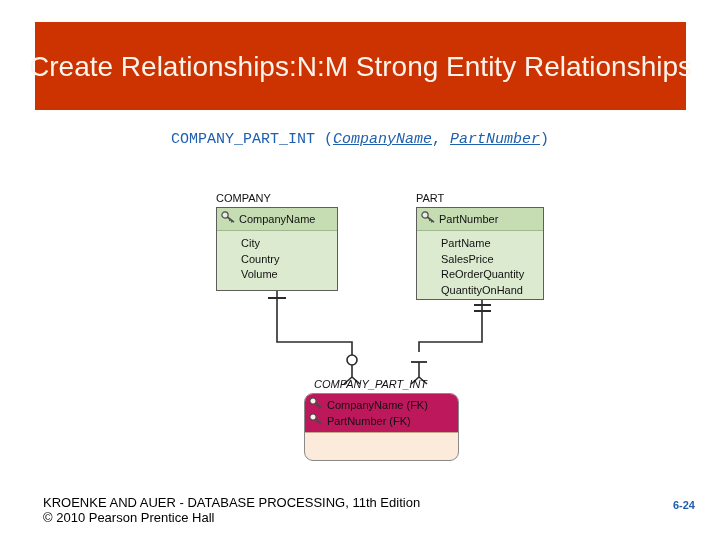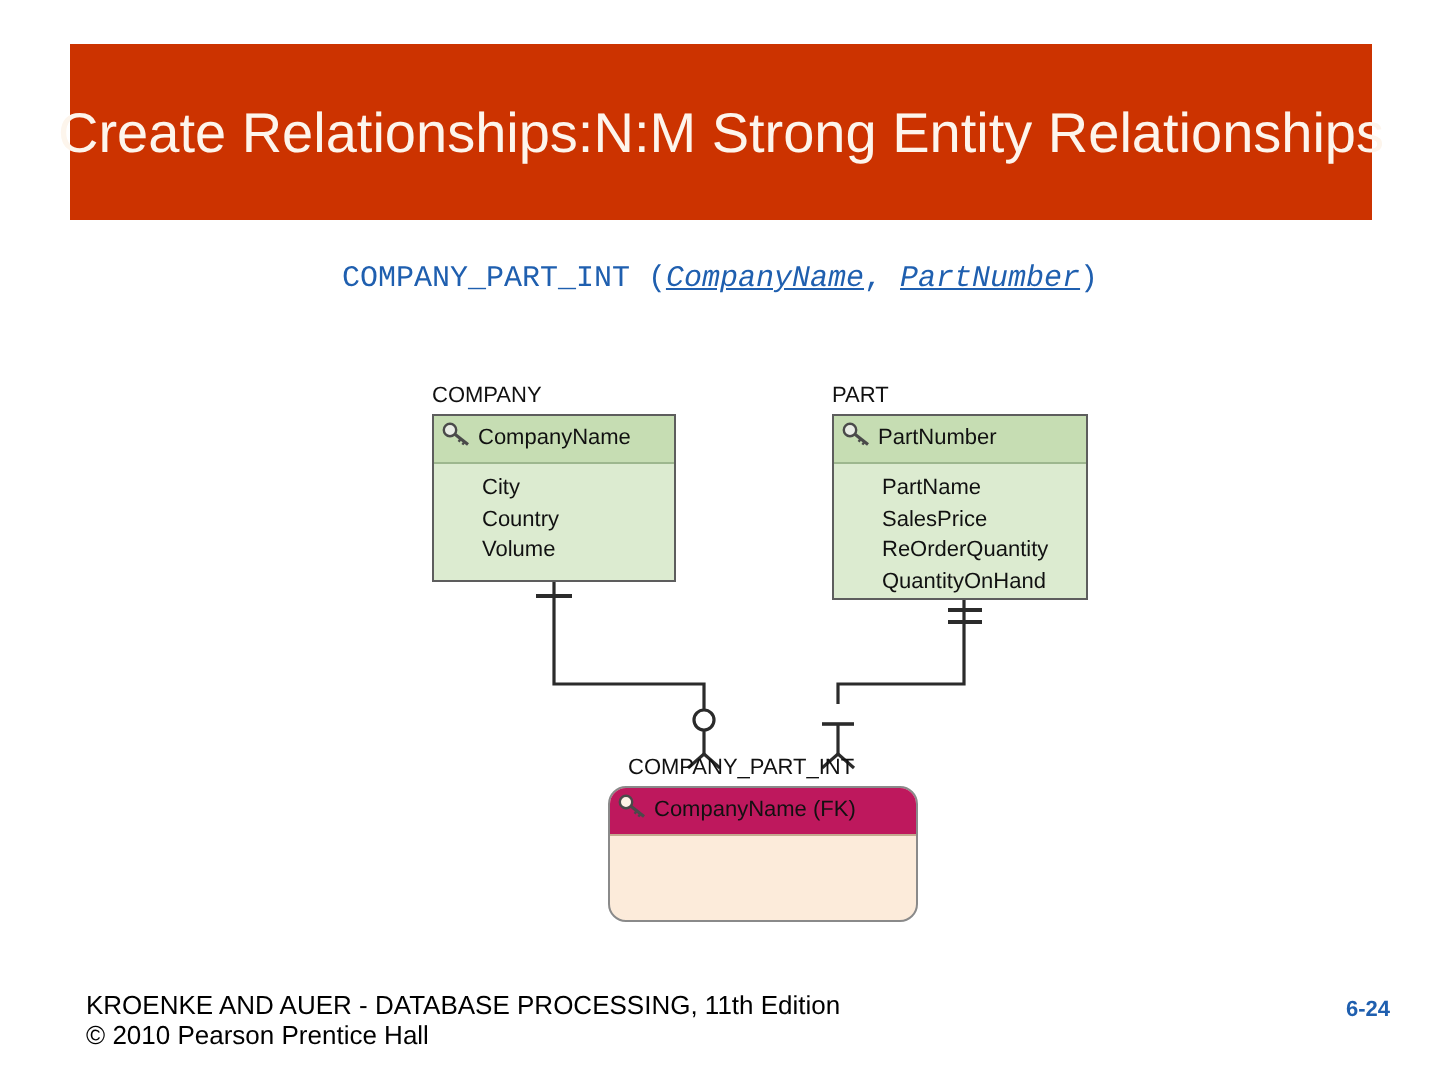--- a/index.html
+++ b/index.html
@@ -232,33 +232,44 @@
       </div>
     </div>
     <div class="attr-section">
       <div class="attr-row">PartName</div>
       <div class="attr-row">SalesPrice</div>
       <div class="attr-row">ReOrderQuantity</div>
       <div class="attr-row">QuantityOnHand</div>
     </div>
   </div>
 
-  <div class="entity-label" style="left:314px; top:378px;">COMPANY_PART_INT</div>
+  <div class="entity-label" style="left:314px; top:378px;font-style:italic;">COMPANY_PART_INT</div>
   <div class="entity-box assoc" style="left:304px; top:393px; width:155px; height:68px;">
     <div class="key-section">
       <div class="key-row">
         <span class="key-ico">
           <svg width="15" height="12" viewBox="0 0 15 12">
             <circle cx="4" cy="4" r="3.1" fill="#FDF2E6" stroke="#4A4A4A" stroke-width="1.2"></circle>
             <path d="M6.3,6.0 L13,11.2" stroke="#4A4A4A" stroke-width="1.6" fill="none"></path>
             <path d="M9.4,8.4 L8.3,9.9" stroke="#4A4A4A" stroke-width="1.2"></path>
             <path d="M11.3,9.8 L10.2,11.3" stroke="#4A4A4A" stroke-width="1.2"></path>
           </svg>
         </span>
         <span>CompanyName (FK)</span>
+      </div>
+      <div class="key-row">
+        <span class="key-ico">
+          <svg width="15" height="12" viewBox="0 0 15 12">
+            <circle cx="4" cy="4" r="3.1" fill="#FDF2E6" stroke="#4A4A4A" stroke-width="1.2"></circle>
+            <path d="M6.3,6.0 L13,11.2" stroke="#4A4A4A" stroke-width="1.6" fill="none"></path>
+            <path d="M9.4,8.4 L8.3,9.9" stroke="#4A4A4A" stroke-width="1.2"></path>
+            <path d="M11.3,9.8 L10.2,11.3" stroke="#4A4A4A" stroke-width="1.2"></path>
+          </svg>
+        </span>
+        <span>PartNumber (FK)</span>
       </div>
     </div>
     <div class="attr-section"></div>
   </div>
 
 </div>
 
 <div class="footer">
   <div>KROENKE AND AUER - DATABASE PROCESSING, 11th Edition</div>
   <div>© 2010 Pearson Prentice Hall</div>

